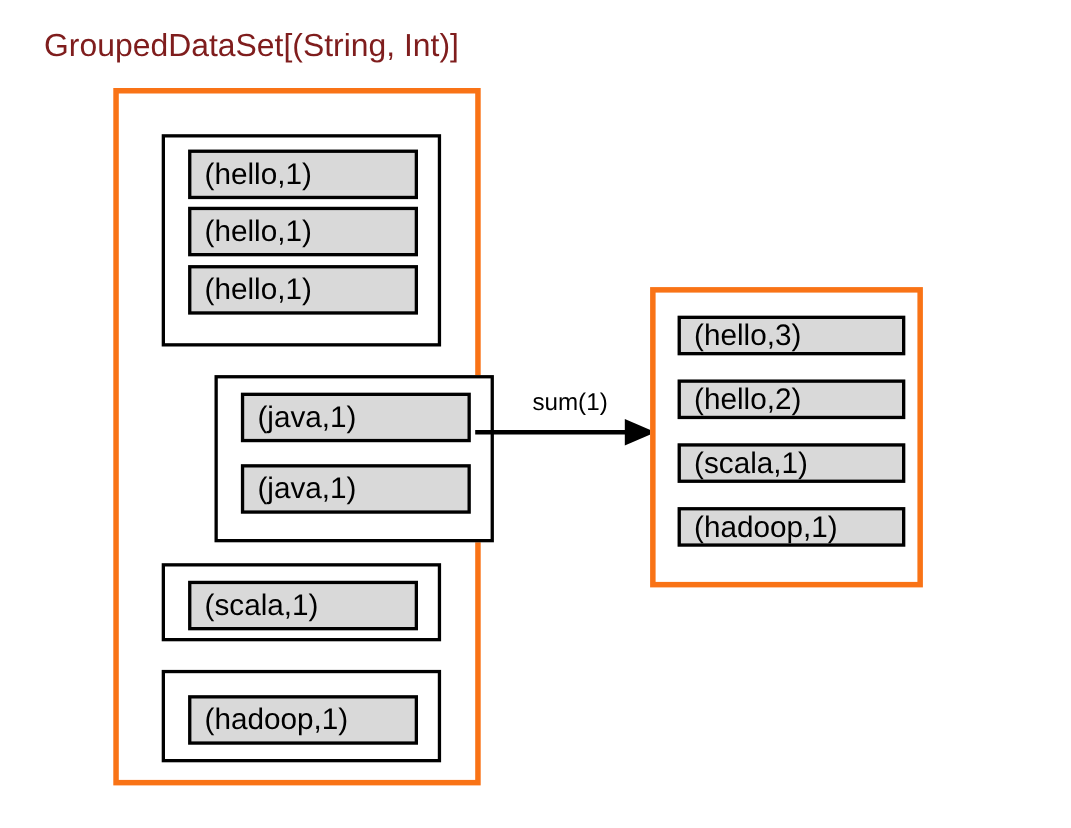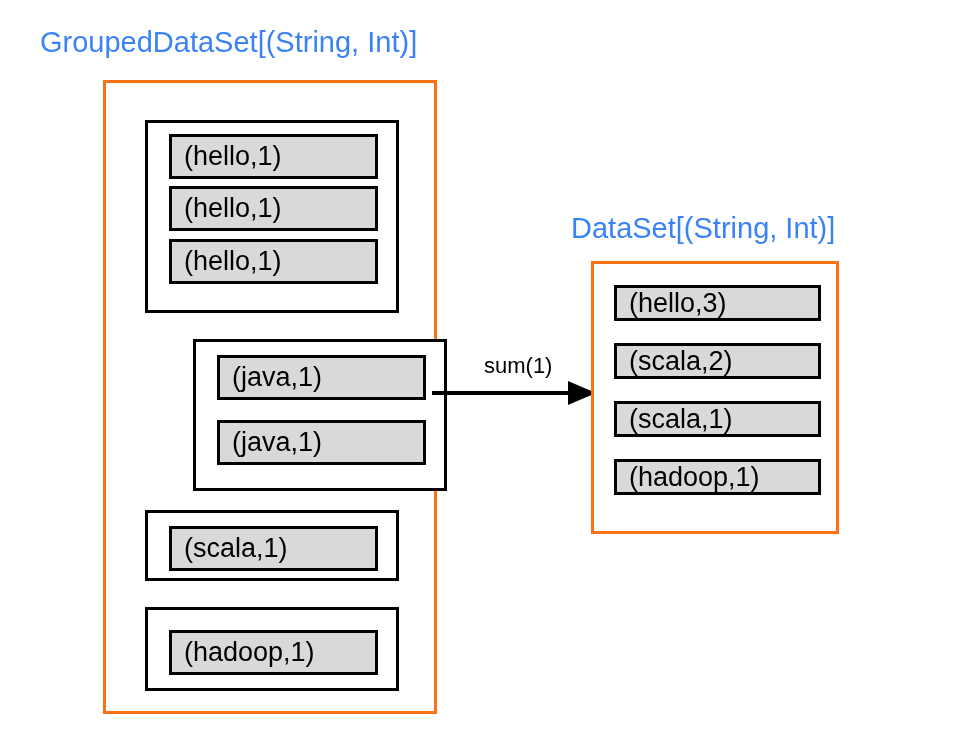--- a/index.html
+++ b/index.html
@@ -19,30 +19,30 @@
     position: absolute;
     inset: 0;
   }
 
   
   .title {
     position: absolute;
     font-size: 29px;
     line-height: 1;
     white-space: nowrap;
-    color: #3b82f6;
+    color: #7f1d1d;
   }
   #grouped-title { left: 40px;  top: 28px; }
   #dataset-title { left: 571px; top: 214px; }
 
   
   .container {
     position: absolute;
     background: #ffffff;
-    border: 3px solid #f97316;
+    border: 5px solid #f97316;
     box-sizing: border-box;
   }
   #grouped-container {
     left: 103px;
     top: 80px;
     width: 334px;
     height: 634px;
   }
   #dataset-container {
     left: 591px;
@@ -149,22 +149,21 @@
     </div>
   </div>
 
   <div id="arrow-label">sum(1)</div>
 
   <svg id="arrow-svg" viewBox="0 0 170 40">
     <line x1="2" y1="18" x2="142" y2="18" stroke="#000000" stroke-width="4"></line>
     <polygon points="138,6 166,18 138,30" fill="#000000"></polygon>
   </svg>
 
-  <div class="title" id="dataset-title">DataSet[(String, Int)]</div>
 
   <div class="container" id="dataset-container">
     <div class="record">(hello,3)</div>
-    <div class="record">(scala,2)</div>
+    <div class="record">(hello,2)</div>
     <div class="record">(scala,1)</div>
     <div class="record">(hadoop,1)</div>
   </div>
 
 </div>
 
 </body></html>

